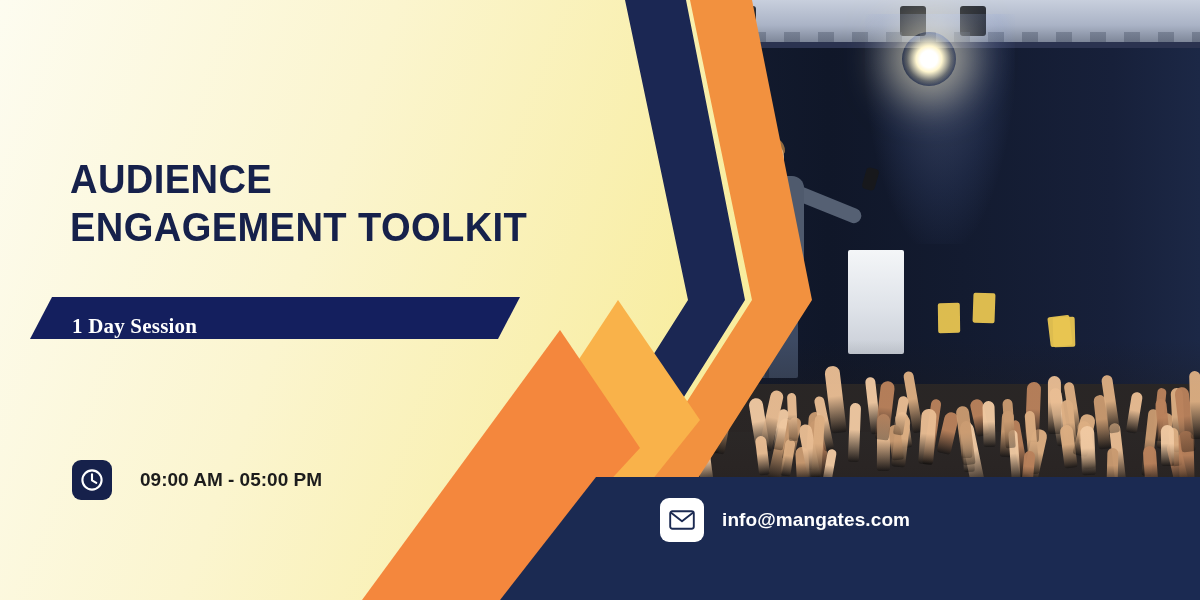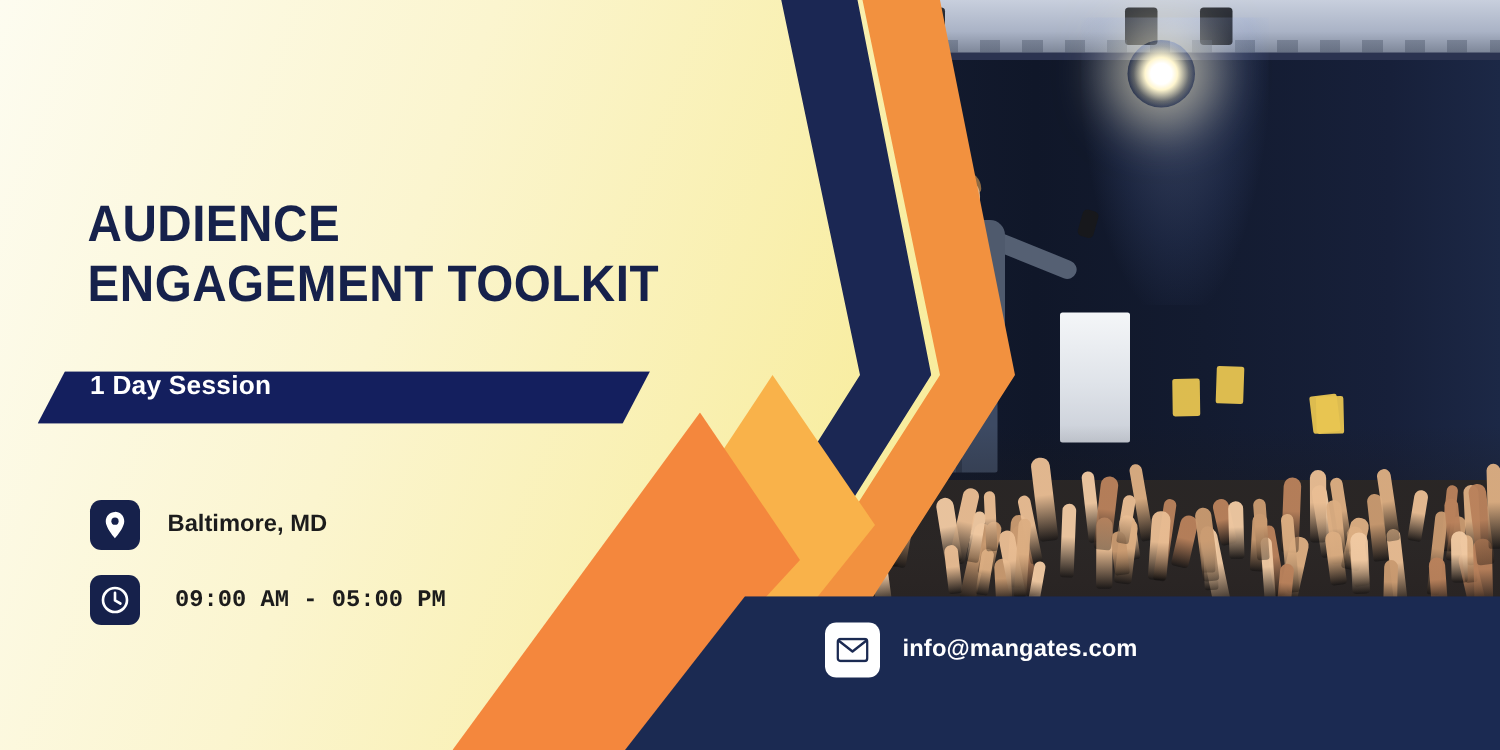--- a/index.html
+++ b/index.html
@@ -215,31 +215,31 @@
     line-height:1.18;
     letter-spacing:.4px;
     text-transform:uppercase;
     transform:scaleX(.93);
     transform-origin:left top;
   }
   .session-ribbon{
     position:absolute; left:30px; top:297px; width:490px; height:42px;
     background:#141f5e;
     clip-path: polygon(22px 0, 490px 0, 468px 42px, 0px 42px);
-    display:flex; align-items:flex-start;
+    display:flex; align-items:flex-end;font-family:Liberation Serif, serif;
   }
   .session-text{
     color:#ffffff; font-size:21px; font-weight:600;
     margin-left:42px; letter-spacing:.2px;
   }
   .info-row{
     position:absolute; display:flex; align-items:center;
   }
   .info-row.loc{ left:72px; top:400px; }
-  .info-row.time{ left:72px; top:460px;font-family:Liberation Mono, monospace; }
+  .info-row.time{ left:72px; top:460px; }
   .info-icon{
     width:40px; height:40px; background:#16214b; border-radius:9px;
     display:flex; align-items:center; justify-content:center; flex:0 0 auto;
   }
   .info-text{
     margin-left:22px; font-size:19px; font-weight:bold; color:#1c1c1c;
     white-space:nowrap;
   }
   .info-row.time .info-text{ margin-left:28px; }
 </style>
@@ -461,29 +461,20 @@
 
   </div>
 
 
   <h1 class="title">AUDIENCE ENGAGEMENT TOOLKIT</h1>
 
   <div class="session-ribbon">
     <span class="session-text">1 Day Session</span>
   </div>
 
-  <div class="info-row loc">
-    <span class="info-icon">
-      <svg width="22" height="24" viewBox="0 0 22 24">
-        <path d="M11 1.5c-4.1 0-7.4 3.3-7.4 7.4 0 5.5 7.4 13.6 7.4 13.6s7.4-8.1 7.4-13.6c0-4.1-3.3-7.4-7.4-7.4z" fill="#ffffff"></path>
-        <circle cx="11" cy="8.9" r="2.9" fill="#16214b"></circle>
-      </svg>
-    </span>
-    <span class="info-text">Baltimore, MD</span>
-  </div>
 
   <div class="info-row time">
     <span class="info-icon">
       <svg width="24" height="24" viewBox="0 0 24 24">
         <circle cx="12" cy="12" r="9.6" fill="none" stroke="#ffffff" stroke-width="2.1"></circle>
         <path d="M12 6.2 L12 12.3 L16.3 14.8" fill="none" stroke="#ffffff" stroke-width="2.1" stroke-linecap="round" stroke-linejoin="round"></path>
       </svg>
     </span>
     <span class="info-text">09:00 AM - 05:00 PM</span>
   </div>

